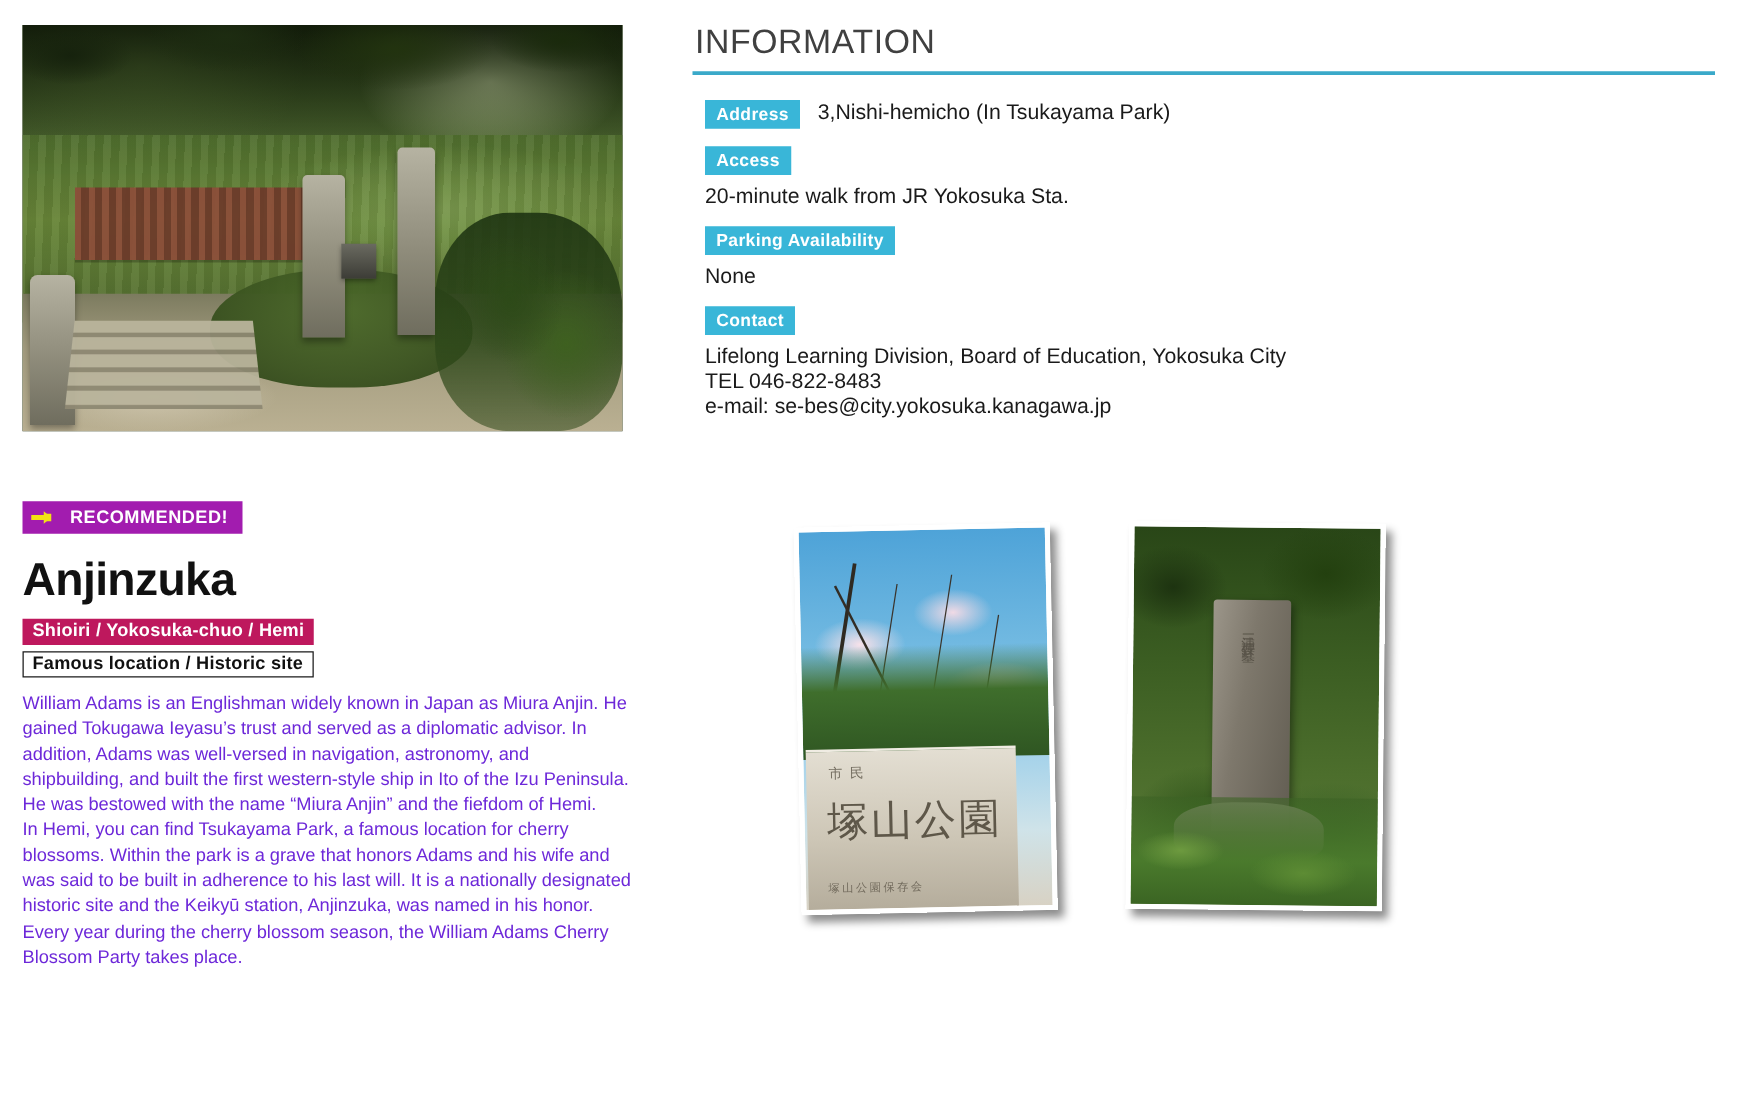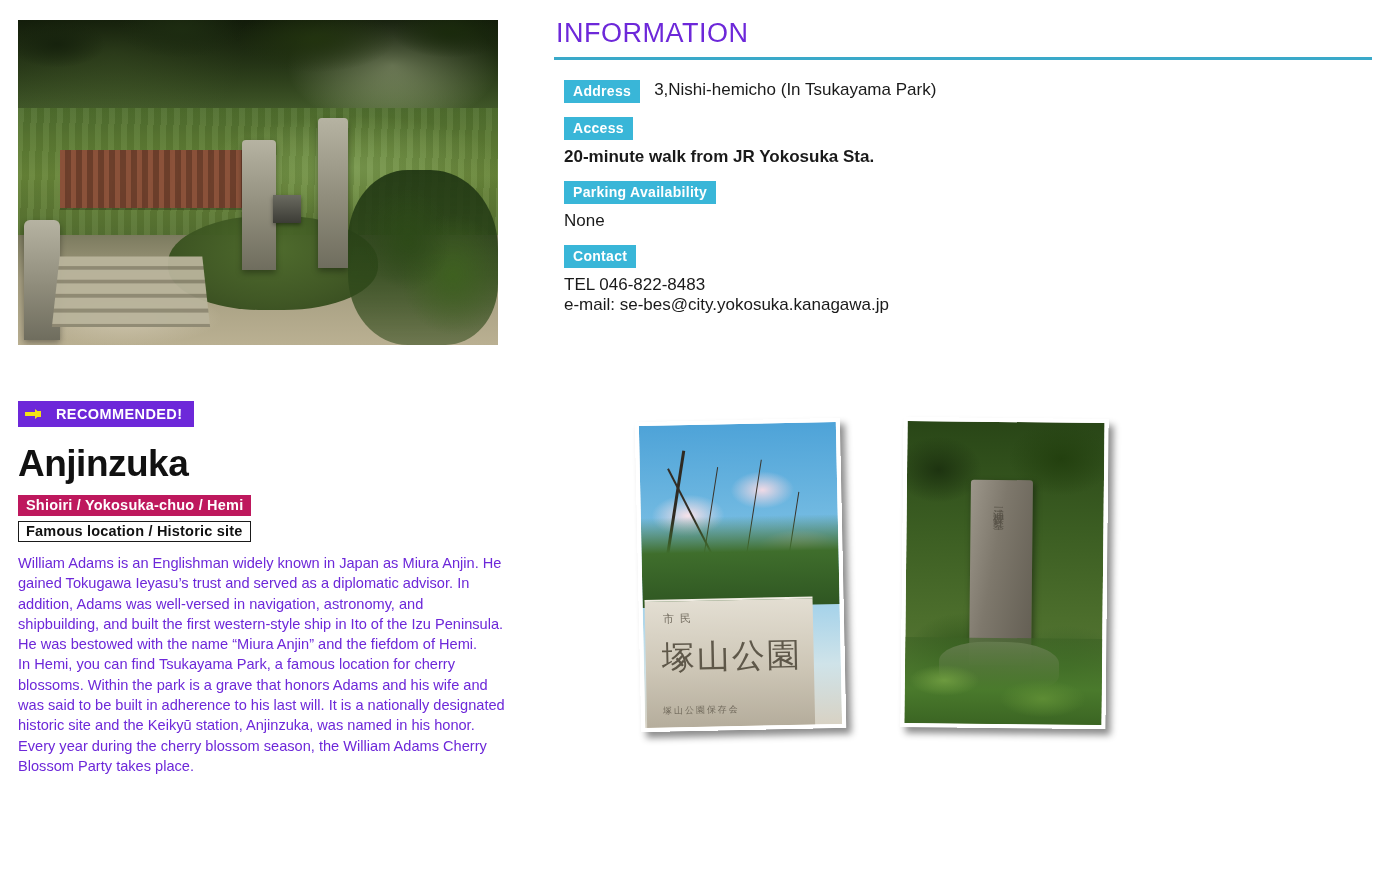--- a/index.html
+++ b/index.html
@@ -105,21 +105,21 @@
   .hero-photo .lantern {
     position: absolute; left: 255px; top: 175px; width: 28px; height: 28px;
     background: linear-gradient(180deg, #6a6a60 0%, #3c3c36 100%);
     box-shadow: 0 2px 4px rgba(0,0,0,0.4);
   }
 
   .recommended-badge {
     display: inline-flex;
     align-items: center;
     gap: 8px;
-    background: #6d28d9;
+    background: #a21caf;
     color: #ffffff;
     height: 26px;
     padding: 0 12px 0 6px;
     margin-top: 56px;
     font-size: 14.5px;
     font-weight: bold;
     letter-spacing: 0.4px;
   }
   .recommended-badge .hand-icon {
     display: inline-block;
@@ -170,21 +170,21 @@
   
   .right-col {
     position: absolute;
     left: 554px;
     top: 18px;
     width: 818px;
   }
 
   .info-heading {
     font-size: 27px;
-    color: #6d28d9;
+    color: #404040;
     letter-spacing: 0.5px;
     font-weight: normal;
     margin: 0 0 8px 2px;
   }
   .info-rule {
     height: 3px;
     background: #3aa9c9;
     width: 818px;
     margin-bottom: 20px;
   }
@@ -202,21 +202,21 @@
   }
 
   .inline-row { display: flex; align-items: flex-start; gap: 14px; }
 
   .info-value {
     font-size: 17px;
     color: #1a1a1a;
     line-height: 20px;
     margin-top: 7px;
   }
-  .info-value.bold { font-weight: bold; }
+  .info-value.bold { font-weight: normal; }
   .info-value div { white-space: nowrap; }
 
   
   .photo-row {
     position: absolute;
     left: 84px;
     top: 382px;
     width: 600px;
     height: 340px;
   }
@@ -373,20 +373,21 @@
     </div>
 
     <div class="info-block">
       <span class="label-chip">Parking Availability</span>
       <div class="info-value">None</div>
     </div>
 
     <div class="info-block">
       <span class="label-chip">Contact</span>
       <div class="info-value">
+        <div>Lifelong Learning Division, Board of Education, Yokosuka City</div>
         <div>TEL 046-822-8483</div>
         <div>e-mail: se-bes@city.yokosuka.kanagawa.jp</div>
       </div>
     </div>
 
     <div class="photo-row">
 
       <div class="polaroid photo-sakura">
         <div class="sakura-inner">
           <div class="blossom"></div>

